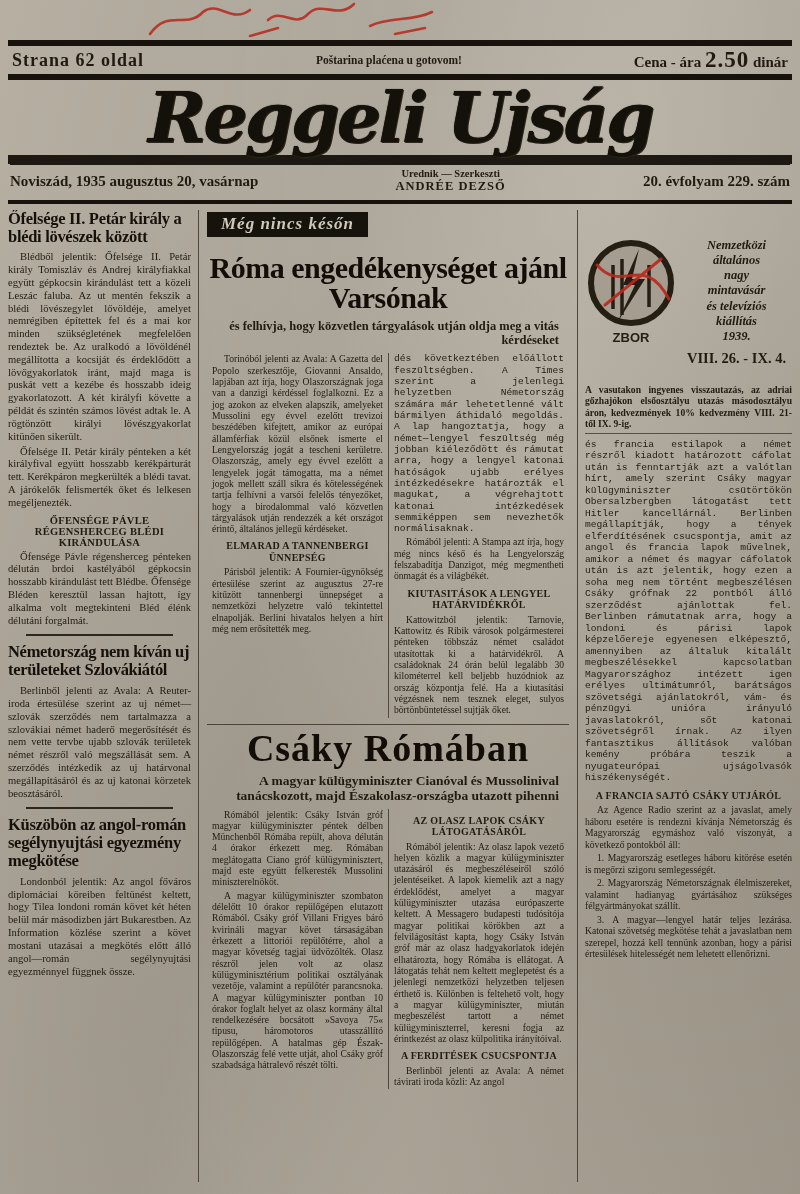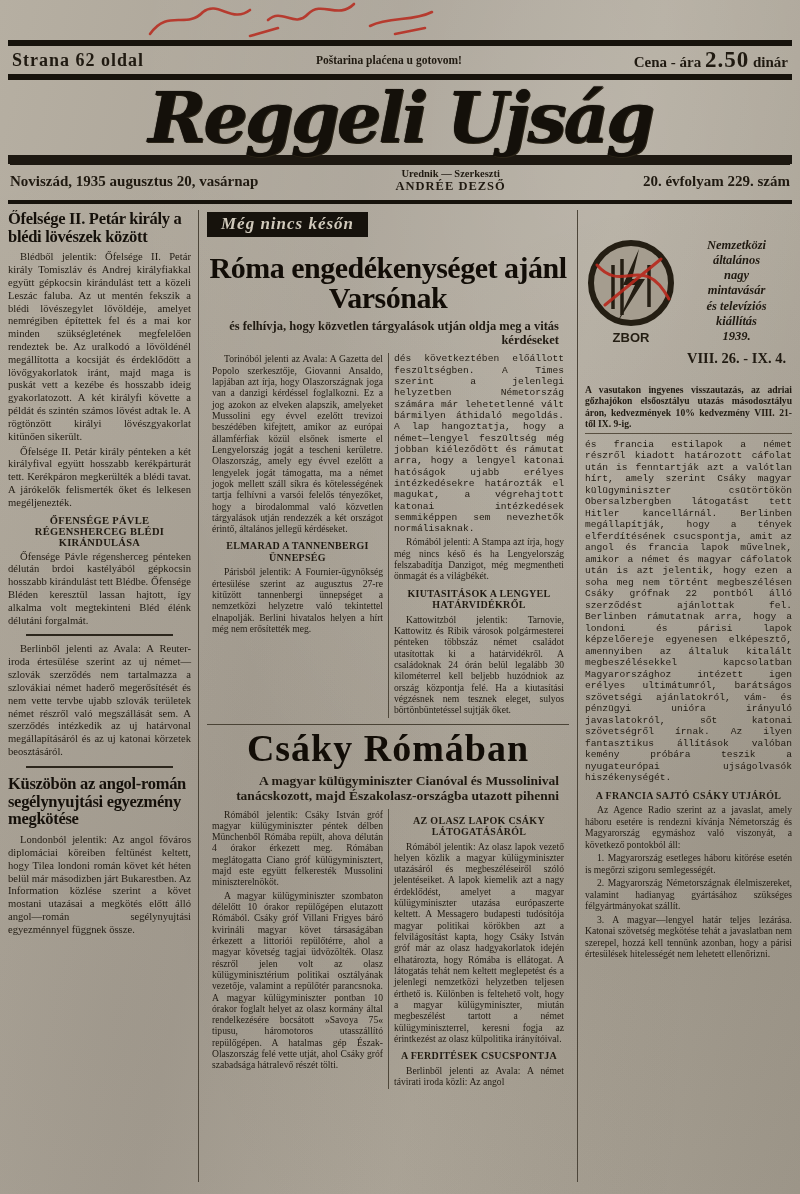--- a/index.html
+++ b/index.html
@@ -145,20 +145,21 @@
     <section class="col col-left">
       <article>
         <h2 class="lc-title">Őfelsége II. Petár király a blédi lövészek között</h2>
         <p>Blédből jelentik: Őfelsége II. Petár király Tomiszláv és Andrej királyfiakkal együtt gépkocsin kirándulást tett a közeli Leszác faluba. Az ut mentén fekszik a blédi lövészegylet lővöldéje, amelyet nemrégiben építettek fel és a mai kor minden szükségletének megfelelően rendeztek be. Az uralkodó a lövöldénél megállította a kocsiját és érdeklődött a lövőgyakorlatok iránt, majd maga is puskát vett a kezébe és hosszabb ideig gyakorlatozott. A két királyfi követte a példát és szintén számos lövést adtak le. A rögtönzött királyi lövészgyakorlat kitünően sikerült.</p>
         <p>Őfelsége II. Petár király pénteken a két királyfival együtt hosszabb kerékpárturát tett. Kerékpáron megkerülték a blédi tavat. A járókelők felismerték őket és lelkesen megéljenezték.</p>
         <h3 class="lc-subhead">ŐFENSÉGE PÁVLE RÉGENSHERCEG BLÉDI KIRÁNDULÁSA</h3>
         <p>Őfensége Pávle régensherceg pénteken délután brdoi kastélyából gépkocsin hosszabb kirándulást tett Blédbe. Őfensége Bléden keresztül lassan hajtott, így alkalma volt megtekinteni Bléd élénk délutáni forgalmát.</p>
       </article>
       <div class="article-rule"></div>
       <article>
+        <h2 class="lc-title">Németország nem kíván uj területeket Szlovákiától</h2>
         <p>Berlinből jelenti az Avala: A Reuter-iroda értesülése szerint az uj német—szlovák szerződés nem tartalmazza a szlovákiai német haderő megerősítését és nem vette tervbe ujabb szlovák területek német részről való megszállását sem. A szerződés intézkedik az uj határvonal megállapításáról és az uj katonai körzetek beosztásáról.</p>
       </article>
       <div class="article-rule"></div>
       <article>
         <h2 class="lc-title">Küszöbön az angol-román segélynyujtási egyezmény megkötése</h2>
         <p>Londonból jelentik: Az angol főváros diplomáciai köreiben feltünést keltett, hogy Tilea londoni román követ két héten belül már másodizben járt Bukarestben. Az Information közlése szerint a követ mostani utazásai a megkötés előtt álló angol—román segélynyujtási egyezménnyel függnek össze.</p>
       </article>
     </section>
 
     <section class="col col-center">

